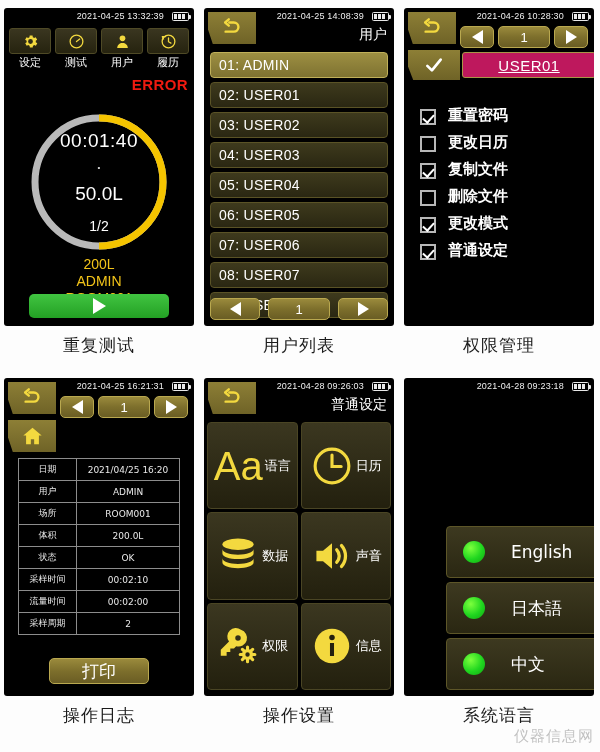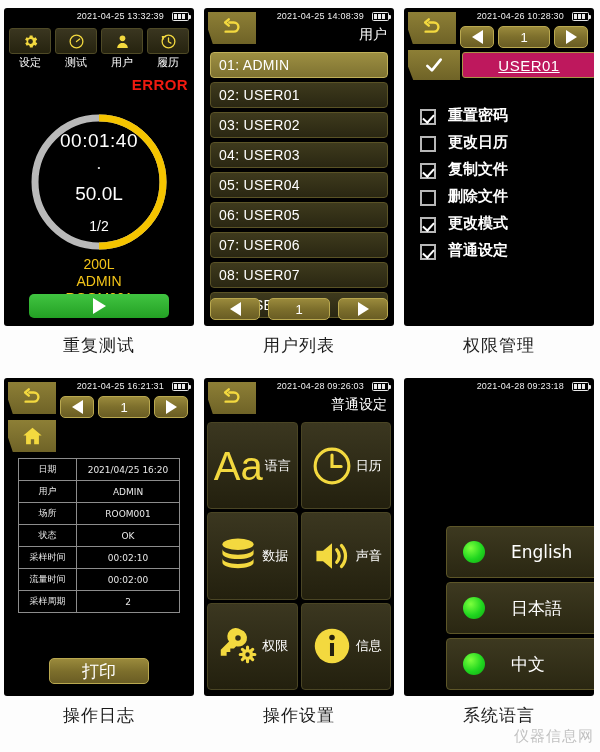--- a/index.html
+++ b/index.html
@@ -546,20 +546,24 @@
               <td class="k">日期</td>
               <td>2021/04/25 16:20</td>
             </tr>
         <tr>
               <td class="k">用户</td>
               <td>ADMIN</td>
             </tr>
         <tr>
               <td class="k">场所</td>
               <td>ROOM001</td>
+            </tr>
+        <tr>
+              <td class="k">体积</td>
+              <td>200.0L</td>
             </tr>
         <tr>
               <td class="k">状态</td>
               <td>OK</td>
             </tr>
         <tr>
               <td class="k">采样时间</td>
               <td>00:02:10</td>
             </tr>
         <tr>

